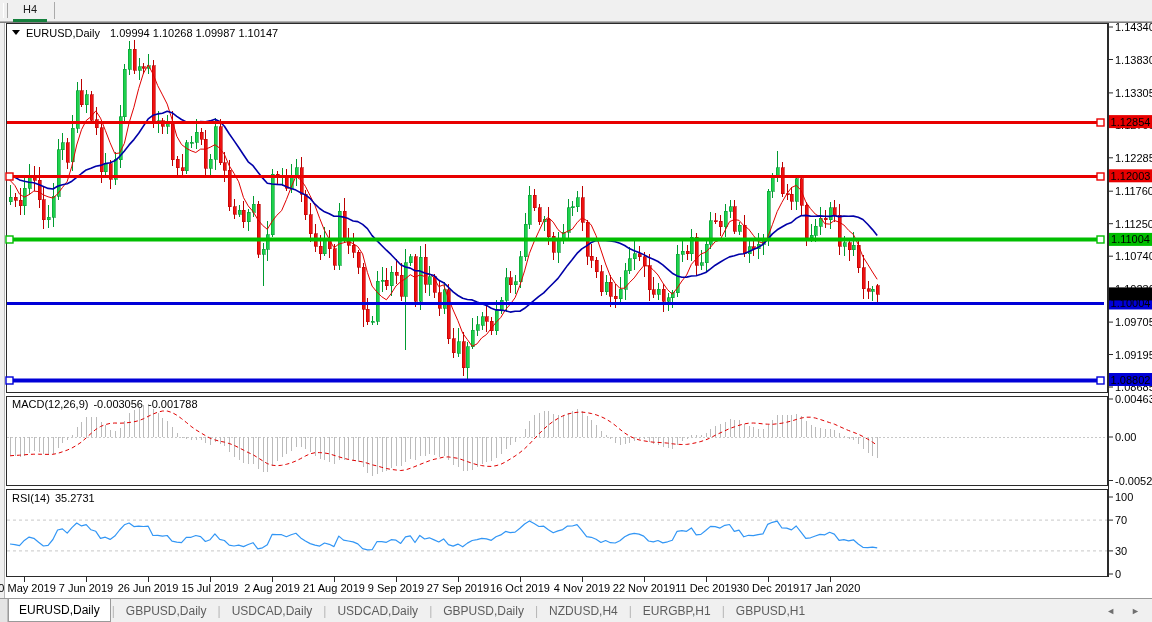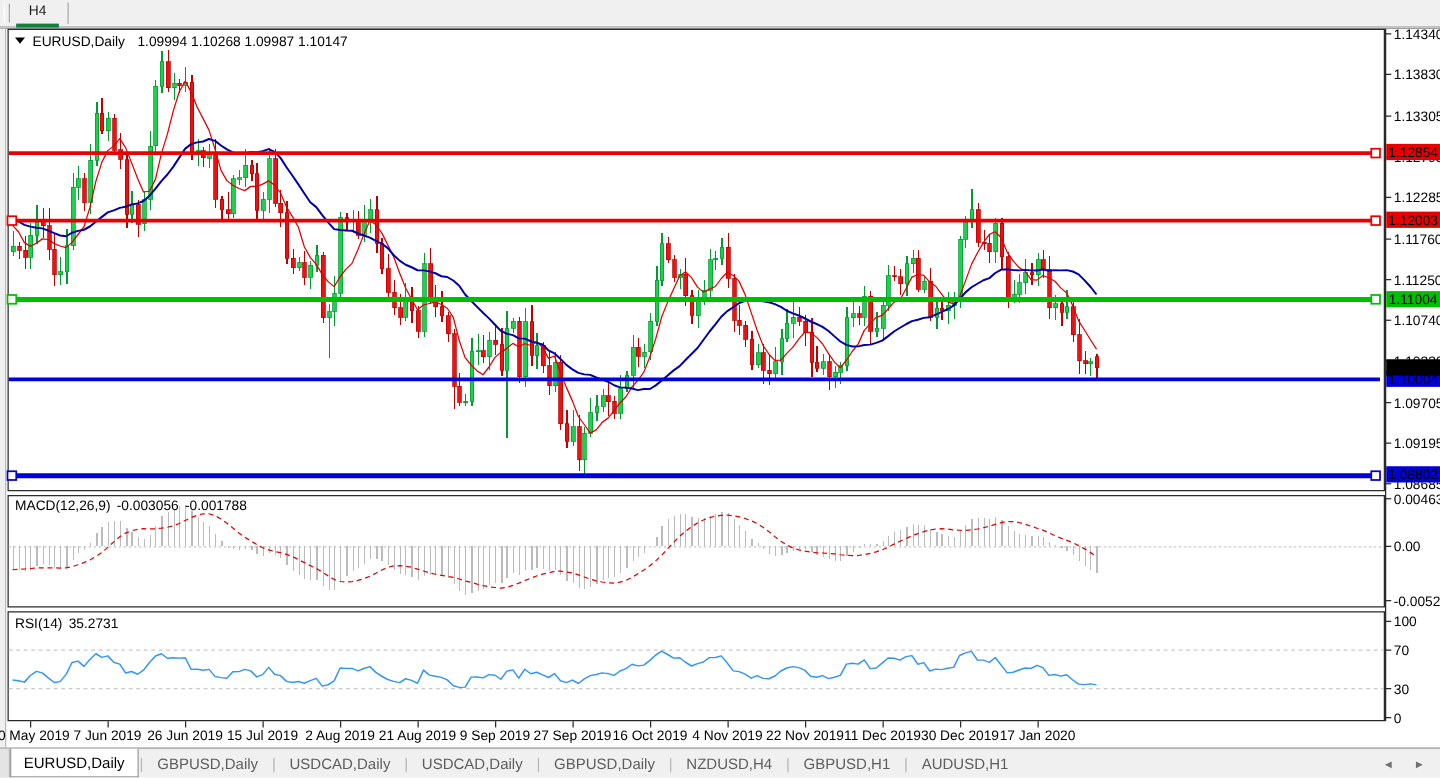--- a/index.html
+++ b/index.html
@@ -716,21 +716,21 @@
       <span class="tab">GBPUSD,Daily</span>
       <span class="tabsep">|</span>
       <span class="tab">USDCAD,Daily</span>
       <span class="tabsep">|</span>
       <span class="tab">USDCAD,Daily</span>
       <span class="tabsep">|</span>
       <span class="tab">GBPUSD,Daily</span>
       <span class="tabsep">|</span>
       <span class="tab">NZDUSD,H4</span>
       <span class="tabsep">|</span>
+      <span class="tab">EURGBP,H1</span>
+      <span class="tabsep">|</span>
       <span class="tab">GBPUSD,H1</span>
-      <span class="tabsep">|</span>
-      <span class="tab">AUDUSD,H1</span>
     </div>
   <div class="tab-arrows">
     <span>◄</span>
     <span>►</span>
   </div>
 </div>
 
 </body></html>

